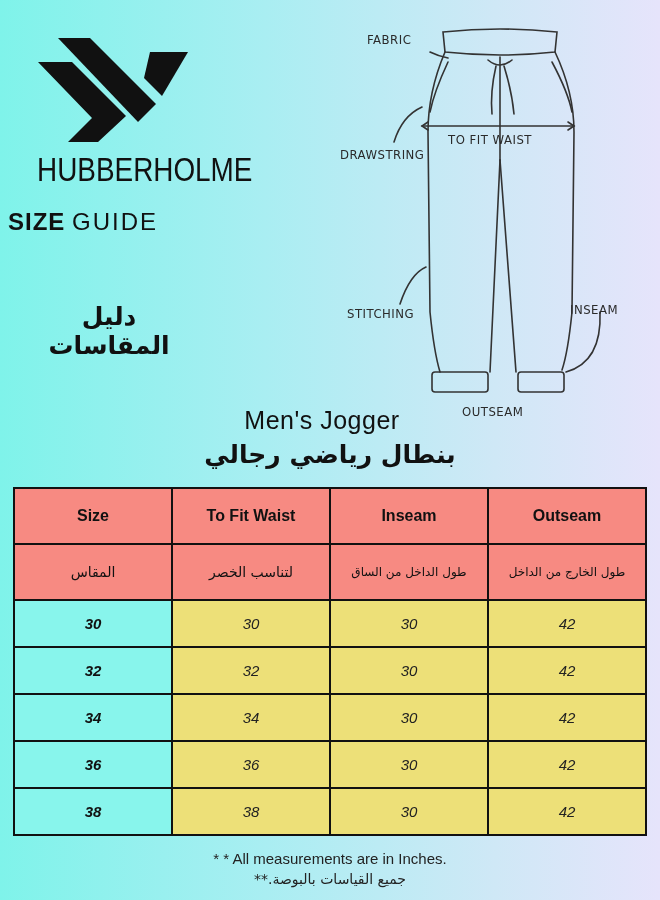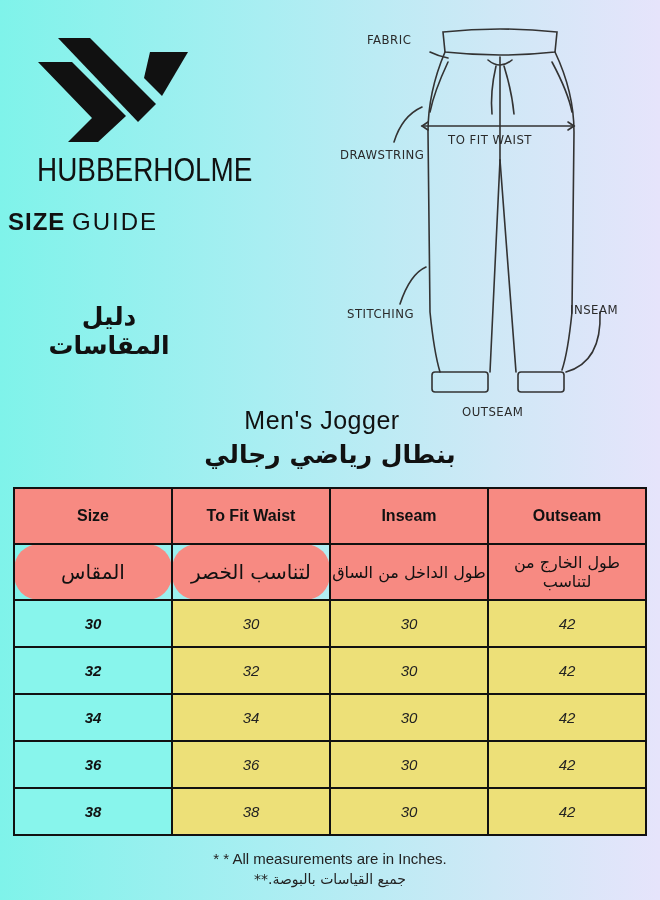--- a/index.html
+++ b/index.html
@@ -40,22 +40,22 @@
     }
     table.sizes {
       position:absolute; left:13px; top:487px; width:634px;
       border-collapse:collapse; table-layout:fixed;
     }
     table.sizes td, table.sizes th {
       border:2px solid #111; text-align:center; padding:0;
     }
     table.sizes th { background:#f78a82; height:54px; font-size:16px; font-weight:700; }
     table.sizes tr.arrow td { background:#f78a82; height:54px; font-family:"DejaVu Sans",sans-serif; direction:rtl; }
-    .ar-lg { font-size:20px;border-radius:25px; }
-    .ar-sm { font-size:16px; }
+    .ar-lg { font-size:14px; }
+    .ar-sm { font-size:12px; }
     table.sizes tr.data td { height:45px; font-size:15px;font-style:italic; }
     table.sizes tr.data td.size { background:#88f5ec; font-weight:700; }
     table.sizes tr.data td.val { background:#ede078; font-weight:300; color:#222; }
     .note-en {
       position:absolute; left:0; right:0; top:850px; text-align:center;
       font-size:15px; color:#222;
     }
     .note-ar {
       position:absolute; left:0; right:0; top:871px; text-align:center;
       font-family:"DejaVu Sans",sans-serif; font-size:14px; direction:rtl; color:#222;
@@ -128,21 +128,21 @@
       <tr>
     <th>Size</th>
     <th>To Fit Waist</th>
     <th>Inseam</th>
     <th>Outseam</th>
   </tr>
   <tr class="arrow">
     <td class="ar-lg">المقاس</td>
     <td class="ar-lg">لتناسب الخصر</td>
     <td class="ar-sm">طول الداخل من الساق</td>
-    <td class="ar-sm">طول الخارج من لتناسب</td>
+    <td class="ar-sm">طول الخارج من الداخل</td>
   </tr>
   <tr class="data">
     <td class="size">30</td>
     <td class="val">30</td>
     <td class="val">30</td>
     <td class="val">42</td>
   </tr>
   <tr class="data">
     <td class="size">32</td>
     <td class="val">32</td>

